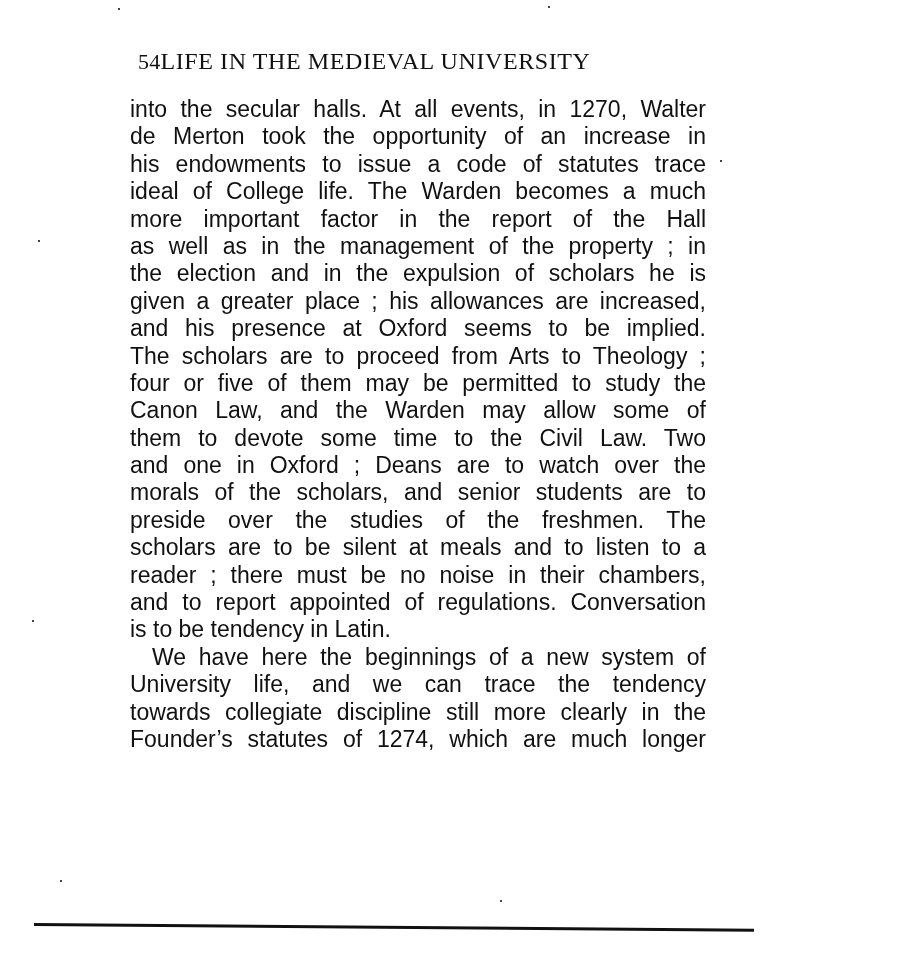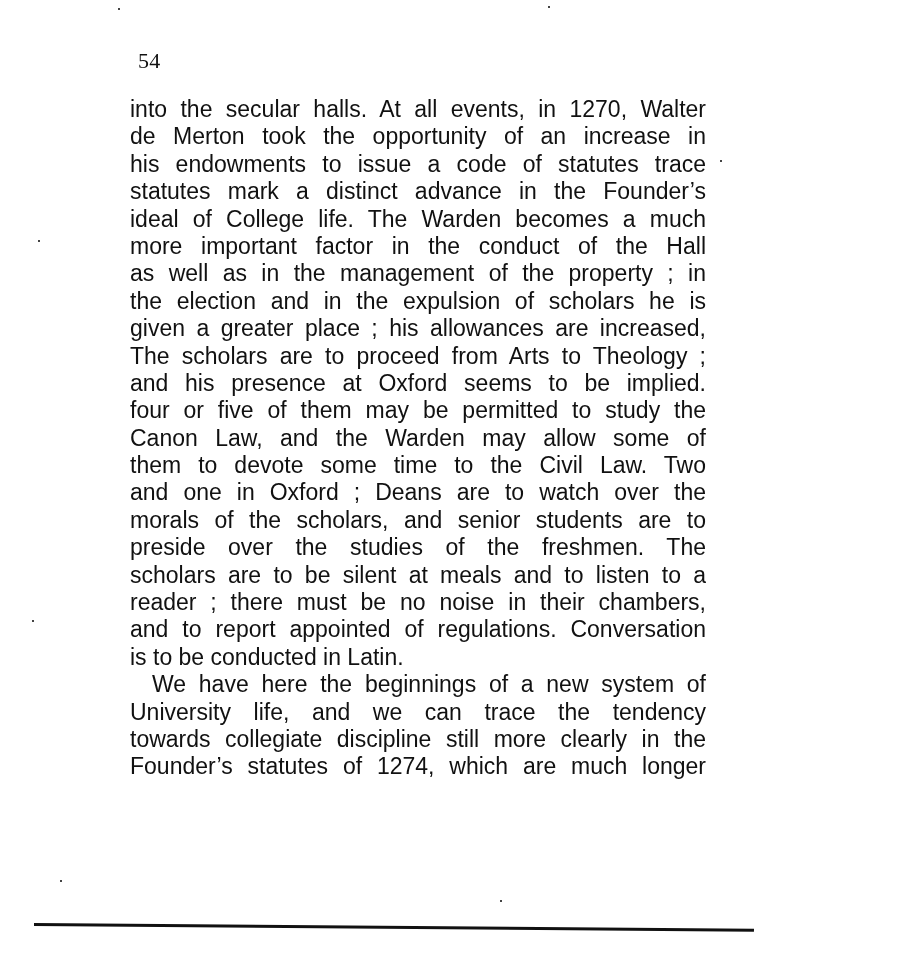--- a/index.html
+++ b/index.html
@@ -28,44 +28,44 @@
     background: #111; transform: rotate(0.45deg); transform-origin: left center;
   }
   .speck { position: absolute; width: 2px; height: 2px; background: #444; }
 </style>
 </head>
 <body>
 
 <div class="page">
   <div class="header">
     <span class="page-num">54</span>
+    <span class="running-title">LIFE IN THE MEDIEVAL UNIVERSITY</span>
   </div>
 
   <div class="body-text">
     <div class="line">into the secular halls.  At all events, in 1270, Walter</div>
     <div class="line">de Merton took the opportunity of an increase in</div>
     <div class="line">his endowments to issue a code of statutes trace</div>
-    <div class="line">statutes mark a distinct advance in the Founder’s</div>
     <div class="line">ideal of College life.  The Warden becomes a much</div>
-    <div class="line">more important factor in the conduct of the Hall</div>
+    <div class="line">more important factor in the report of the Hall</div>
     <div class="line">as well as in the management of the property ;  in</div>
     <div class="line">the election and in the expulsion of scholars he is</div>
     <div class="line">given a greater place ;  his allowances are increased,</div>
+    <div class="line">and his presence at Oxford seems to be implied.</div>
     <div class="line">The scholars are to proceed from Arts to Theology ;</div>
-    <div class="line">and his presence at Oxford seems to be implied.</div>
     <div class="line">four or five of them may be permitted to study the</div>
     <div class="line">Canon Law, and the Warden may allow some of</div>
     <div class="line">them to devote some time to the Civil Law.  Two</div>
     <div class="line">and one in Oxford ;  Deans are to watch over the</div>
     <div class="line">morals of the scholars, and senior students are to</div>
     <div class="line">preside over the studies of the freshmen.  The</div>
     <div class="line">scholars are to be silent at meals and to listen to a</div>
     <div class="line">reader ;  there must be no noise in their chambers,</div>
     <div class="line">and to report appointed of regulations.  Conversation</div>
-    <div class="line last">is to be conducted in Latin.</div>
+    <div class="line last">is to be tendency in Latin.</div>
     <div class="line indent">We have here the beginnings of a new system of</div>
     <div class="line">University life, and we can trace the tendency</div>
     <div class="line">towards collegiate discipline still more clearly in the</div>
     <div class="line">Founder’s statutes of 1274, which are much longer</div>
   </div>
 
   <div class="rule"></div>
 
   <div class="speck" style="left:118px;top:8px"></div>
   <div class="speck" style="left:548px;top:6px"></div>

